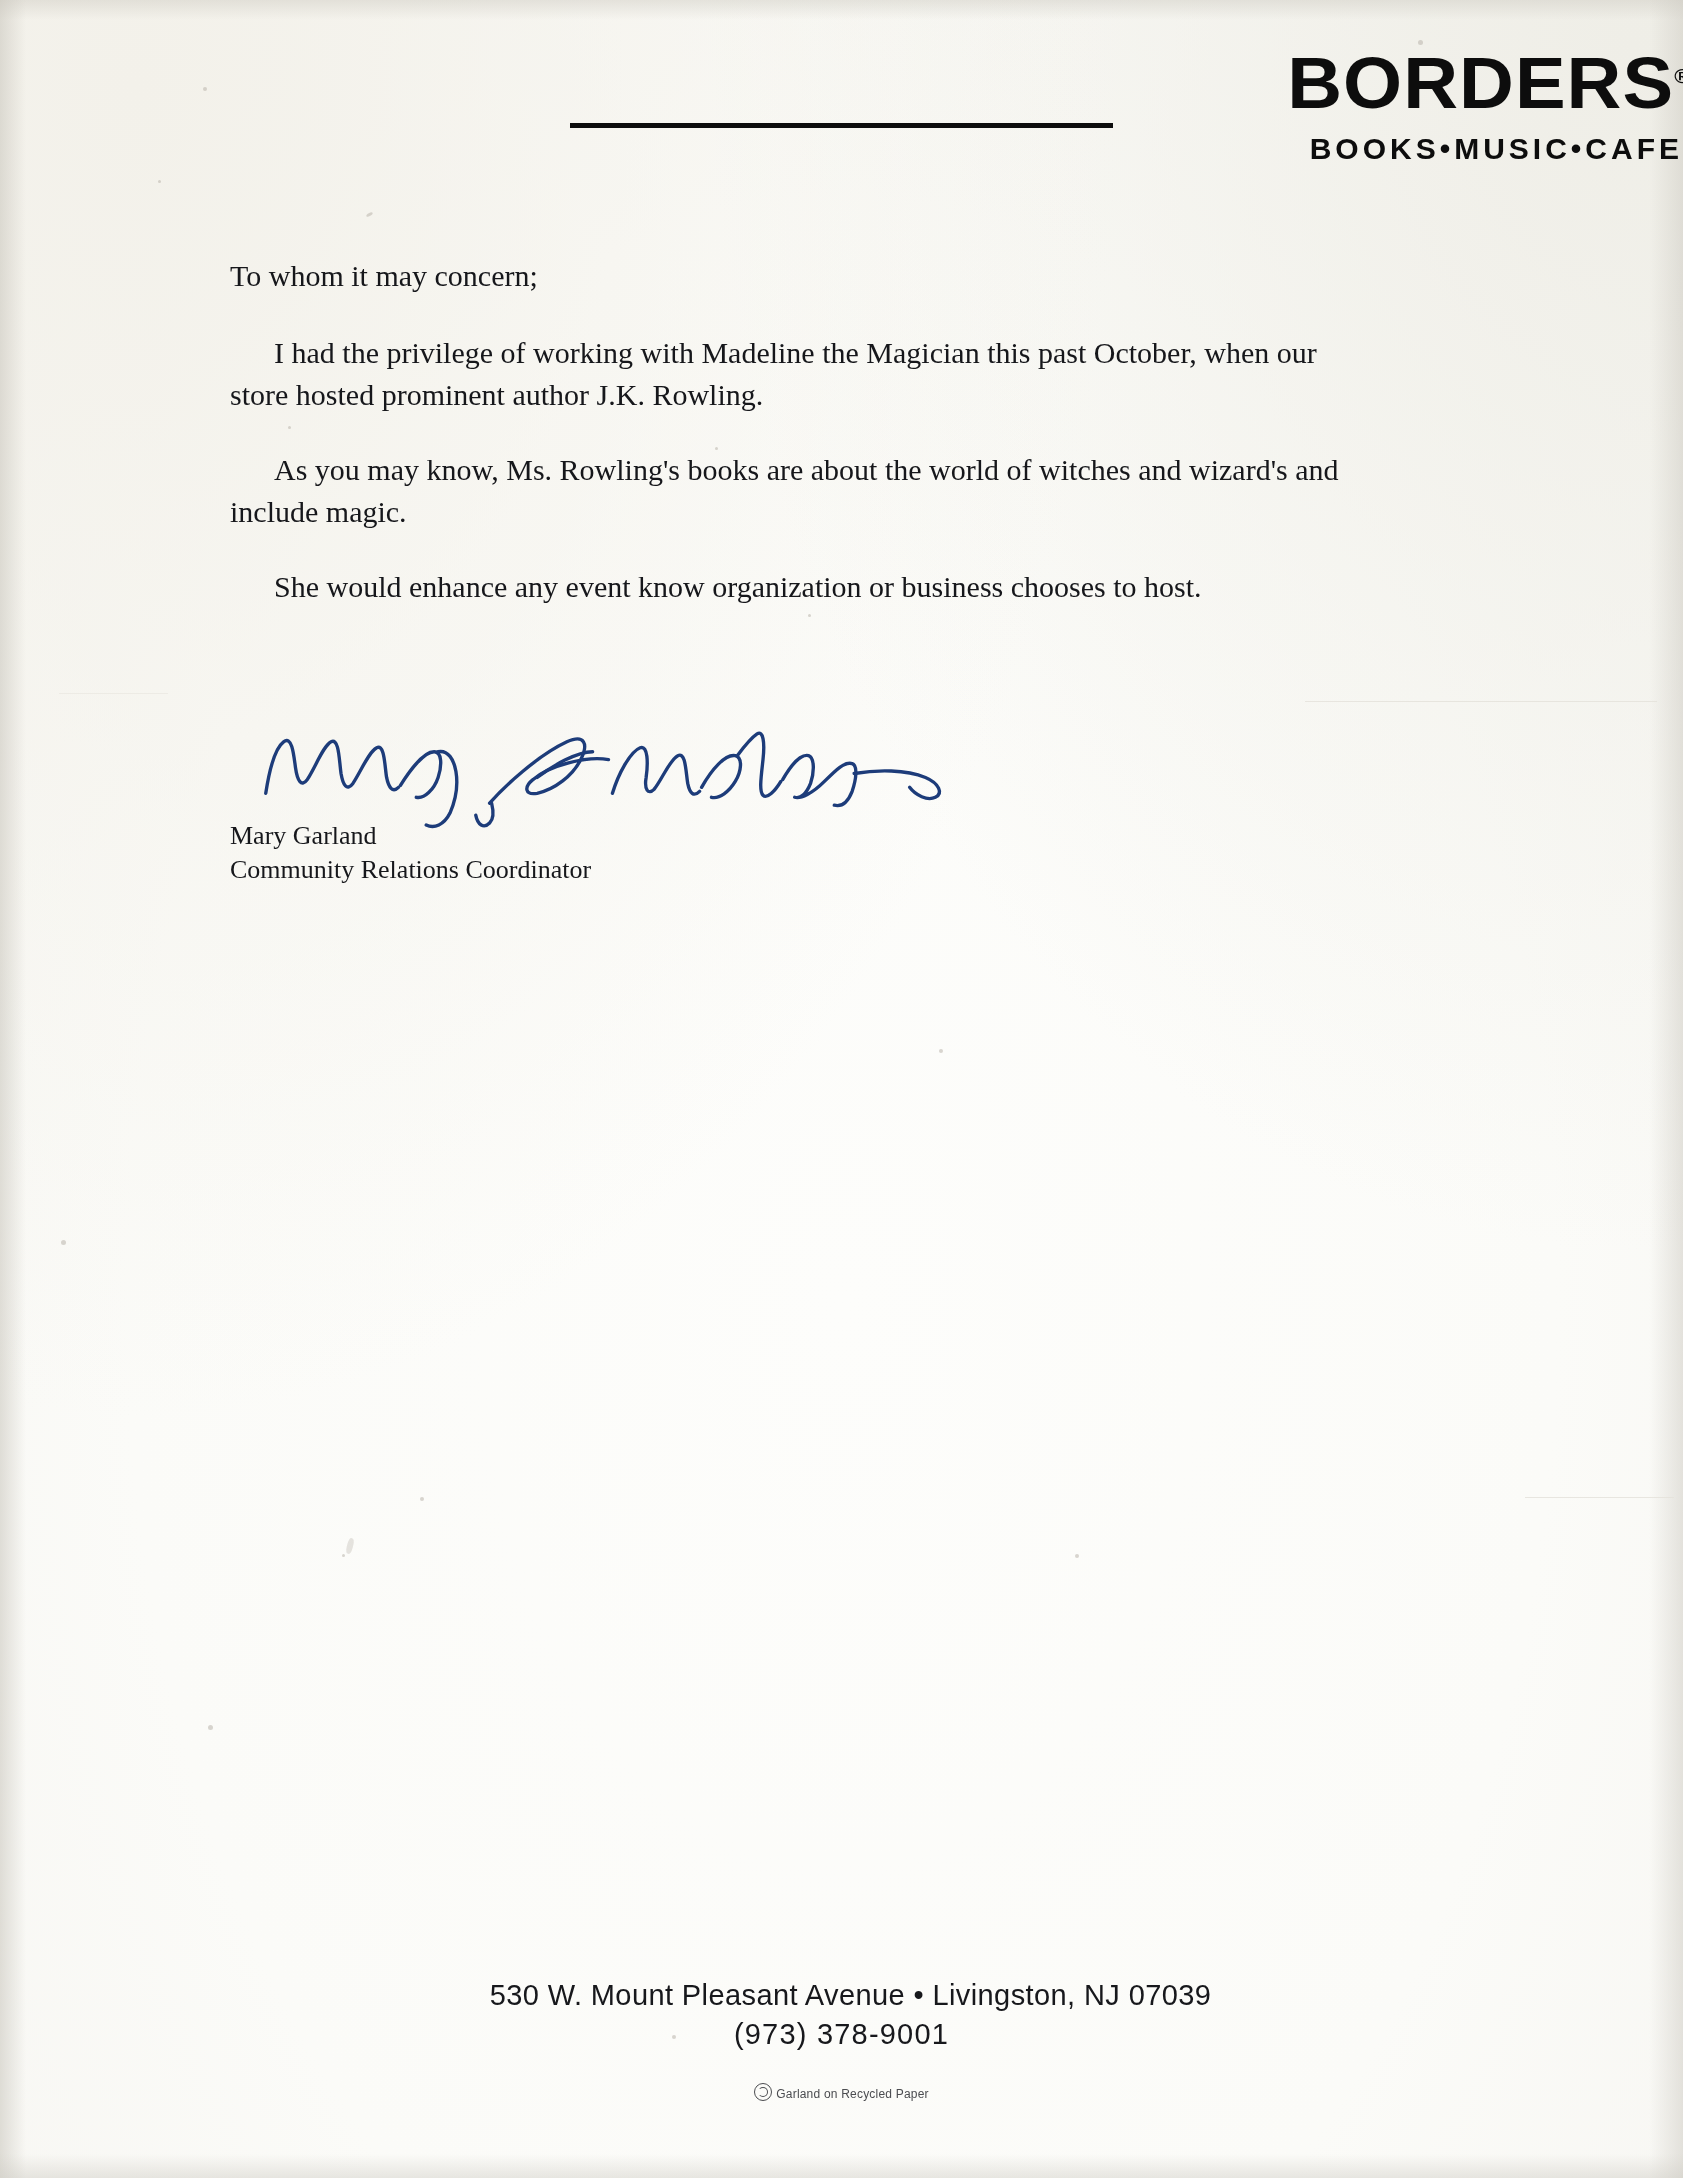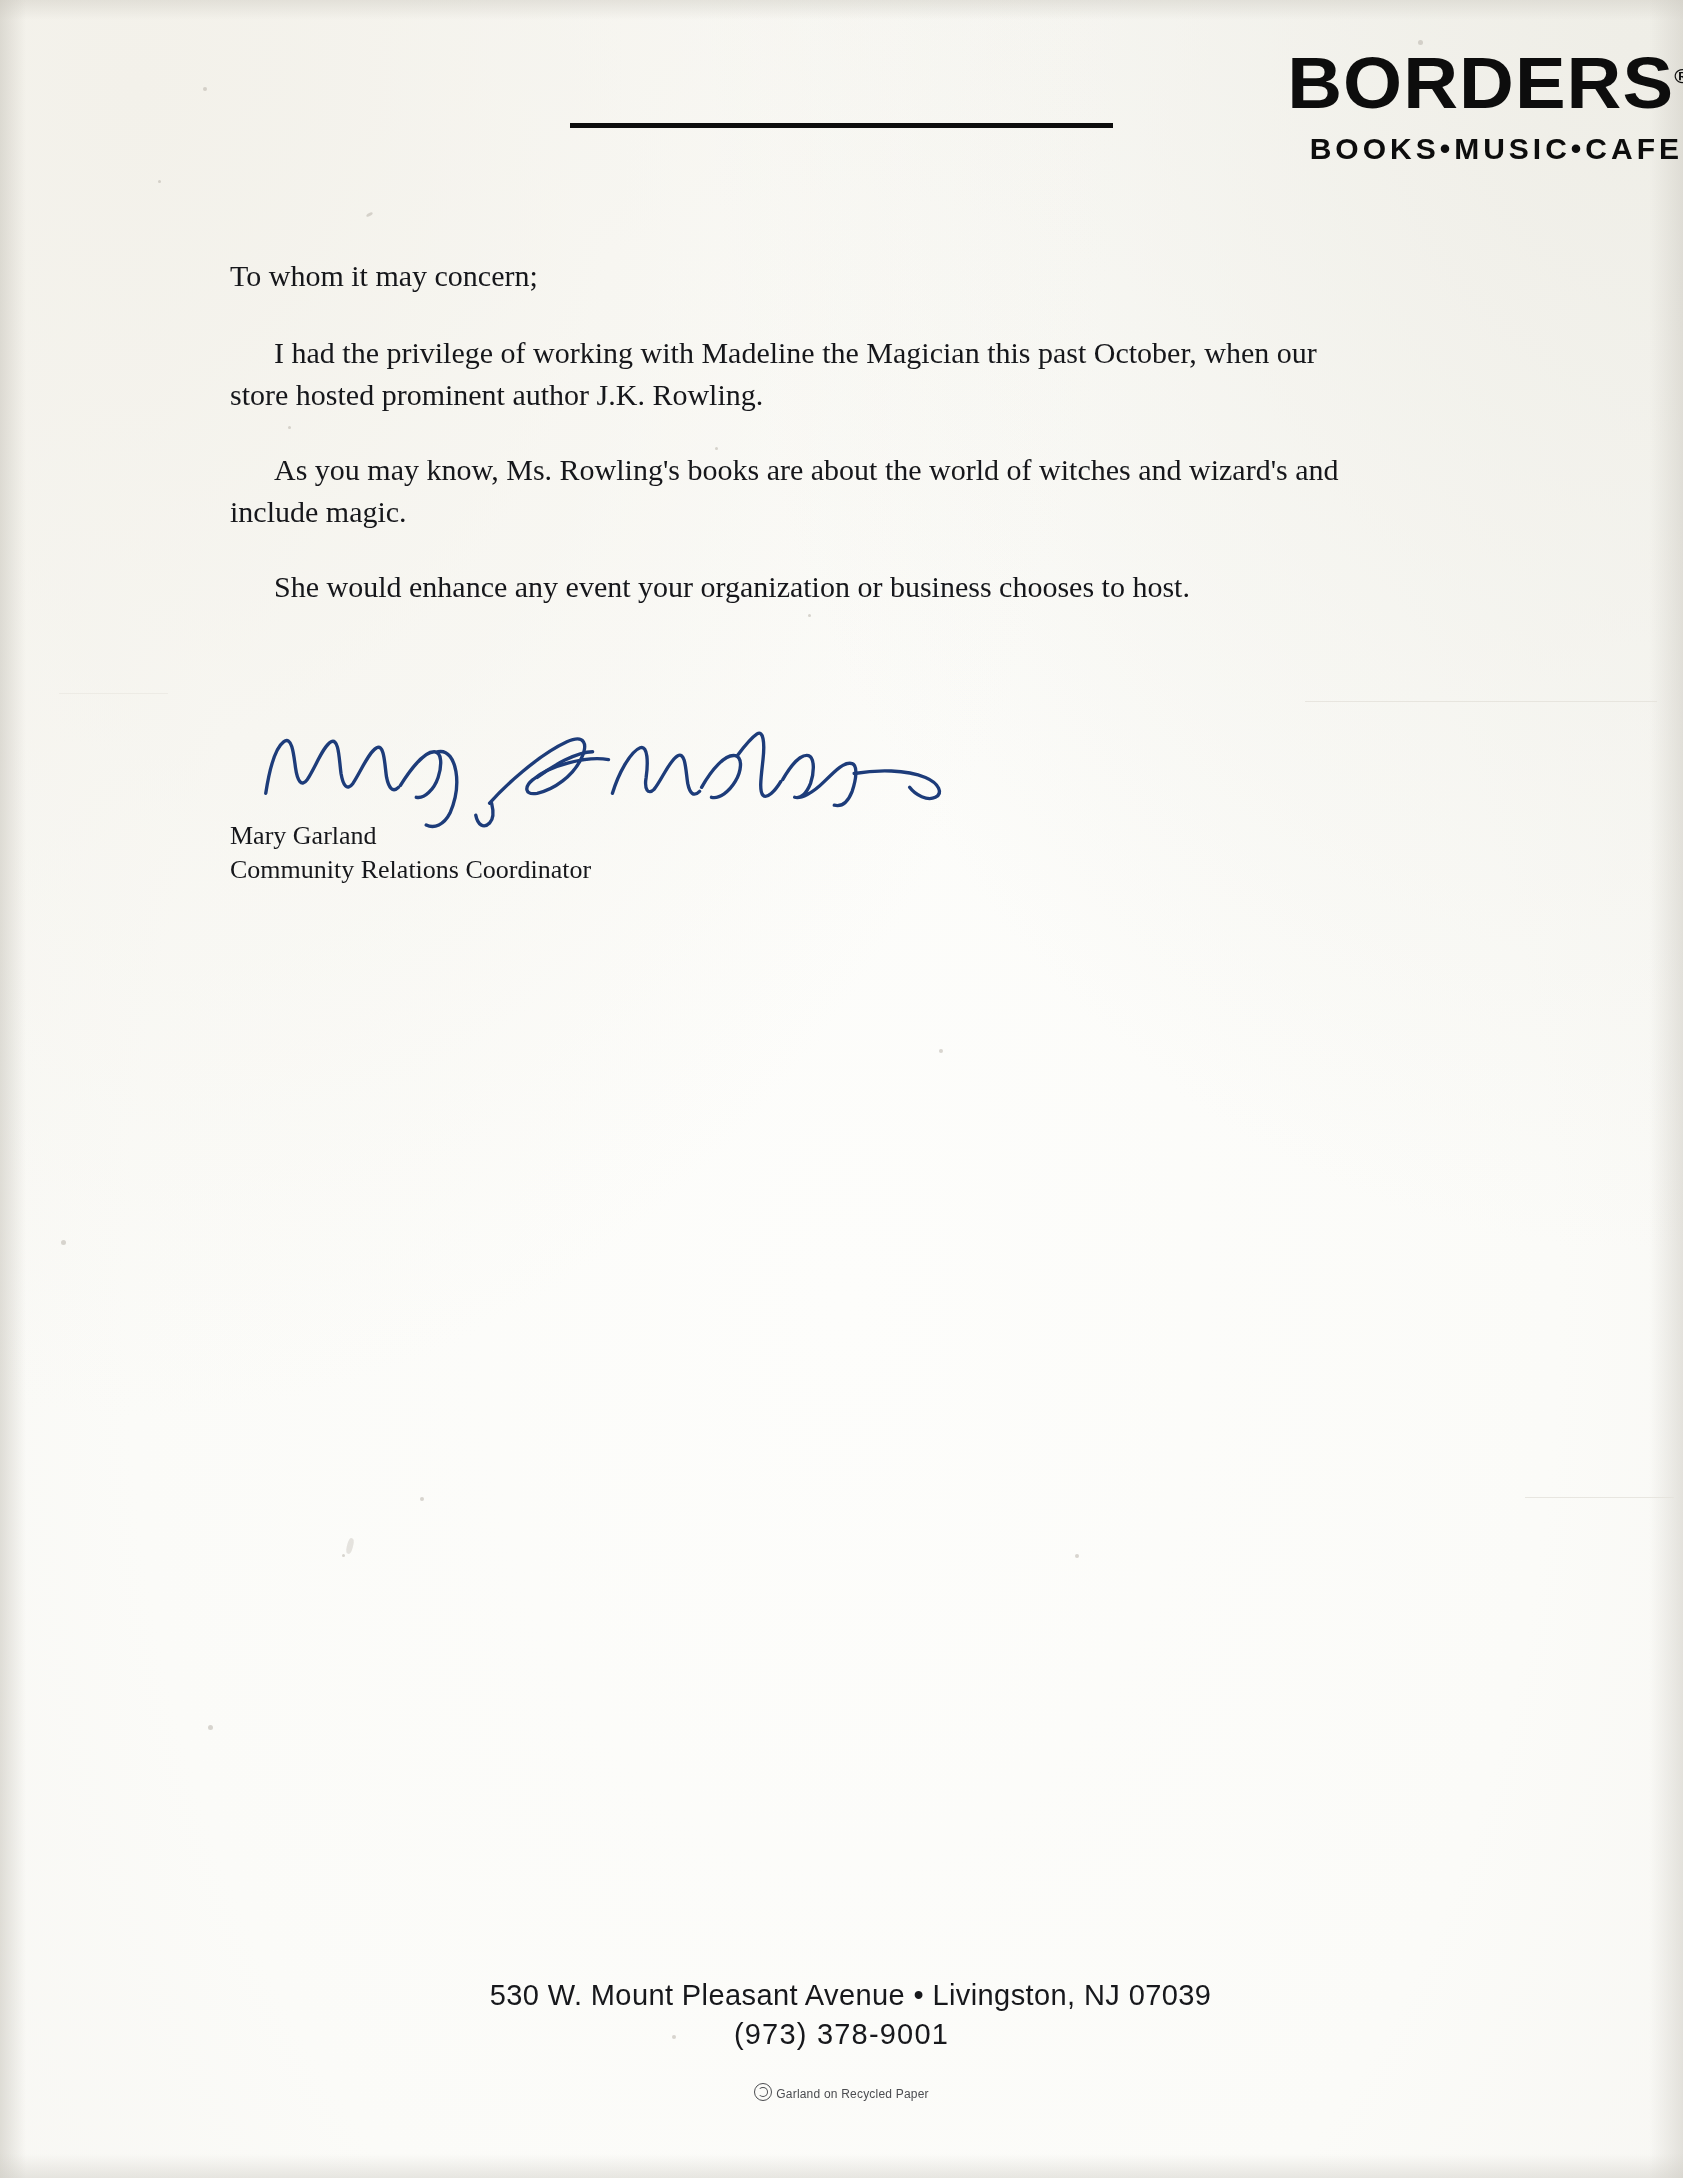--- a/index.html
+++ b/index.html
@@ -209,21 +209,21 @@
   <div class="letterhead">
     <div class="brand"><span>BORDERS</span><span class="reg">®</span></div>
     <div class="rule"></div>
     <div class="tagline">BOOKS•MUSIC•CAFE</div>
   </div>
 
   <div class="letter-body">
     <p class="salutation">To whom it may concern;</p>
     <p class="para">I had the privilege of working with Madeline the Magician this past October, when our store hosted prominent author J.K. Rowling.</p>
     <p class="para">As you may know, Ms. Rowling's books are about the world of witches and wizard's and include magic.</p>
-    <p class="para last">She would enhance any event your organization or business chooses to host.</p>
+    <p class="para last">She would enhance any event know organization or business chooses to host.</p>
   </div>
 
   <div class="signature-block">
     <svg class="signature-svg" width="733" height="129" viewBox="0 0 740 130" aria-hidden="true">
       <g fill="none" stroke="#1d3c7a" stroke-width="3.4" stroke-linecap="round" stroke-linejoin="round">
         <path d="M26 86 C30 60, 36 40, 44 34 C52 28, 54 44, 56 60 C58 74, 62 80, 68 72 C76 60, 84 38, 92 34 C100 30, 100 52, 102 66 C104 78, 108 84, 114 76 C122 64, 130 44, 138 40 C146 36, 146 58, 148 70 C150 80, 154 86, 160 80"></path>
         <path d="M162 78 C172 62, 186 44, 196 44 C204 44, 204 58, 200 70 C196 82, 186 92, 178 90"></path>
         <path d="M200 44 C210 42, 216 52, 218 64 C220 76, 218 92, 212 106 C206 118, 196 122, 188 118"></path>
         <path d="M252 96 C266 80, 300 48, 330 34 C348 26, 352 36, 344 52 C336 68, 318 82, 300 86 C288 88, 286 80, 296 72 C312 58, 350 48, 372 52"></path>
         <path d="M300 70 C316 58, 340 44, 356 44"></path>

